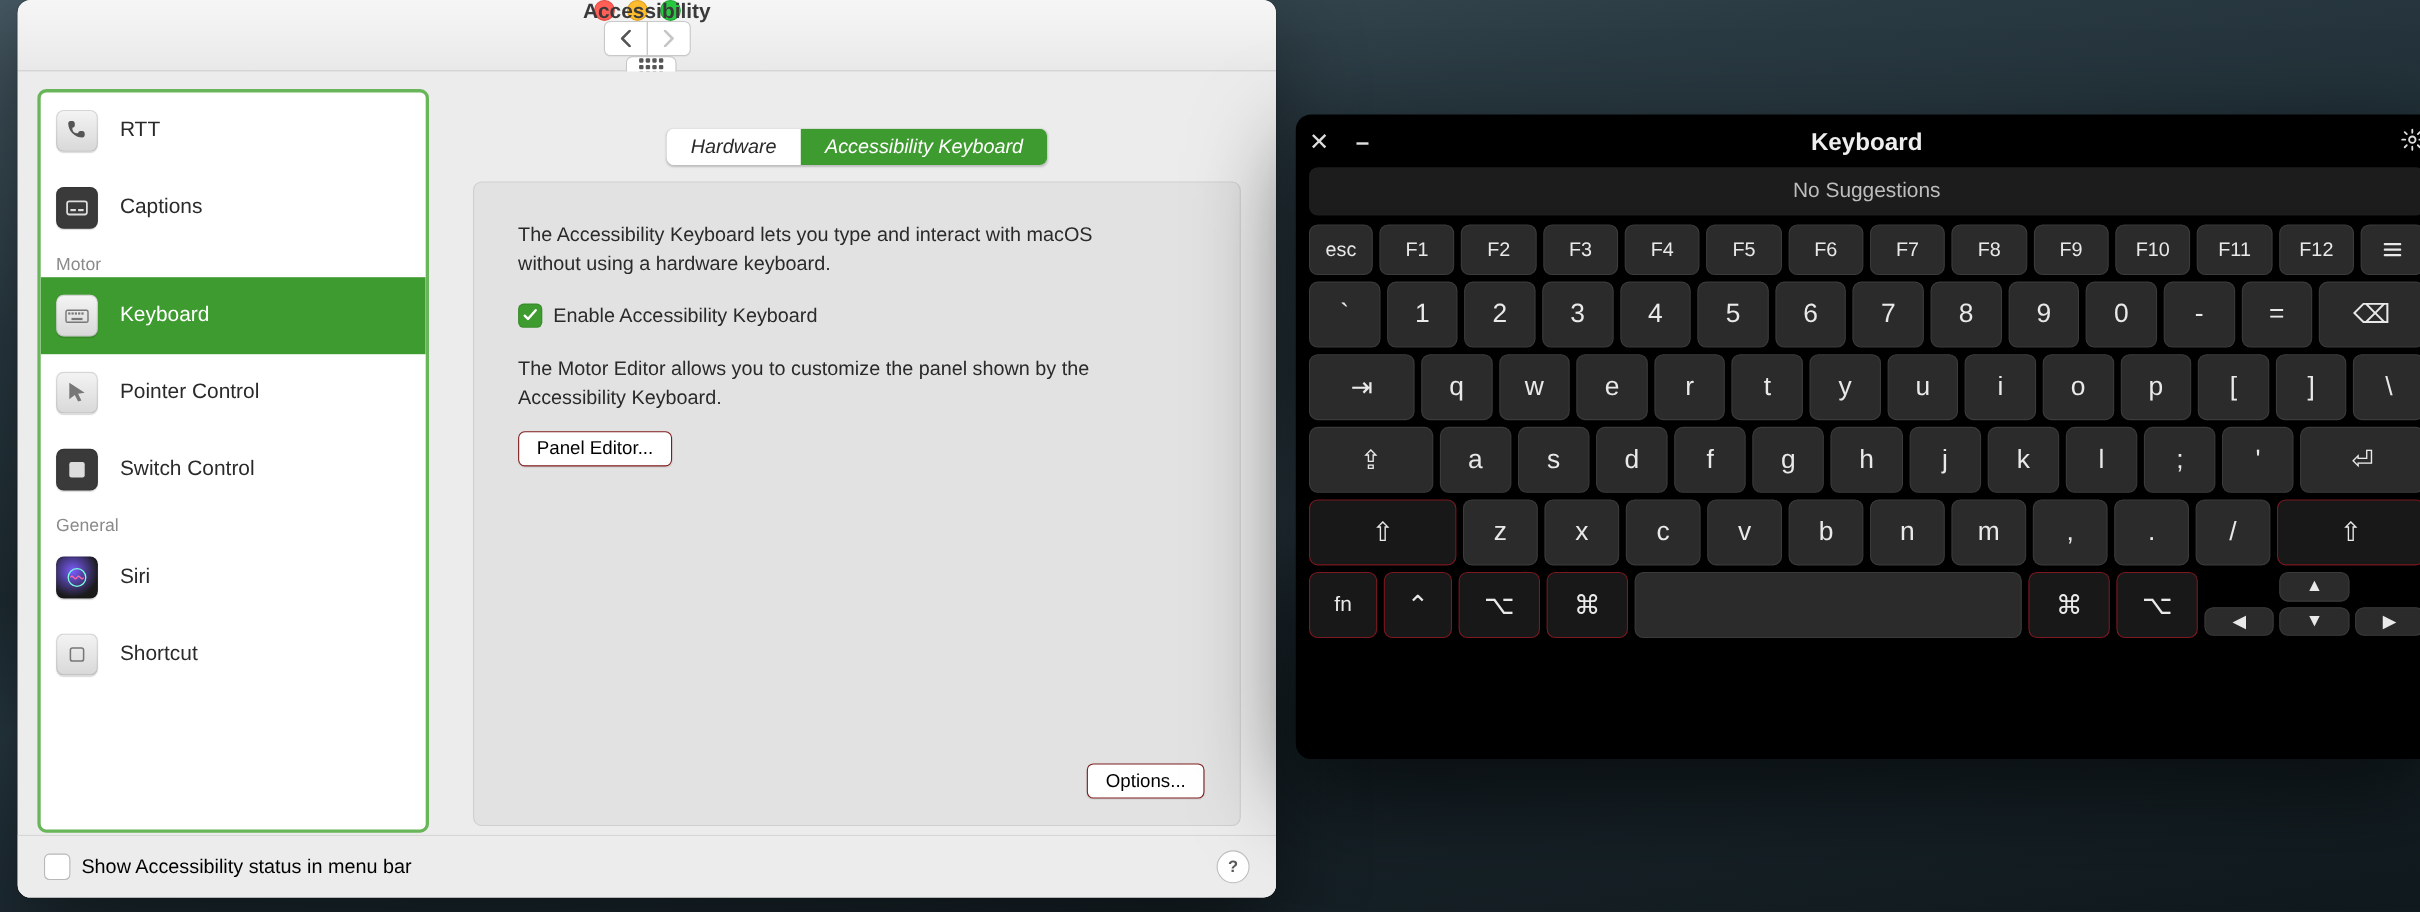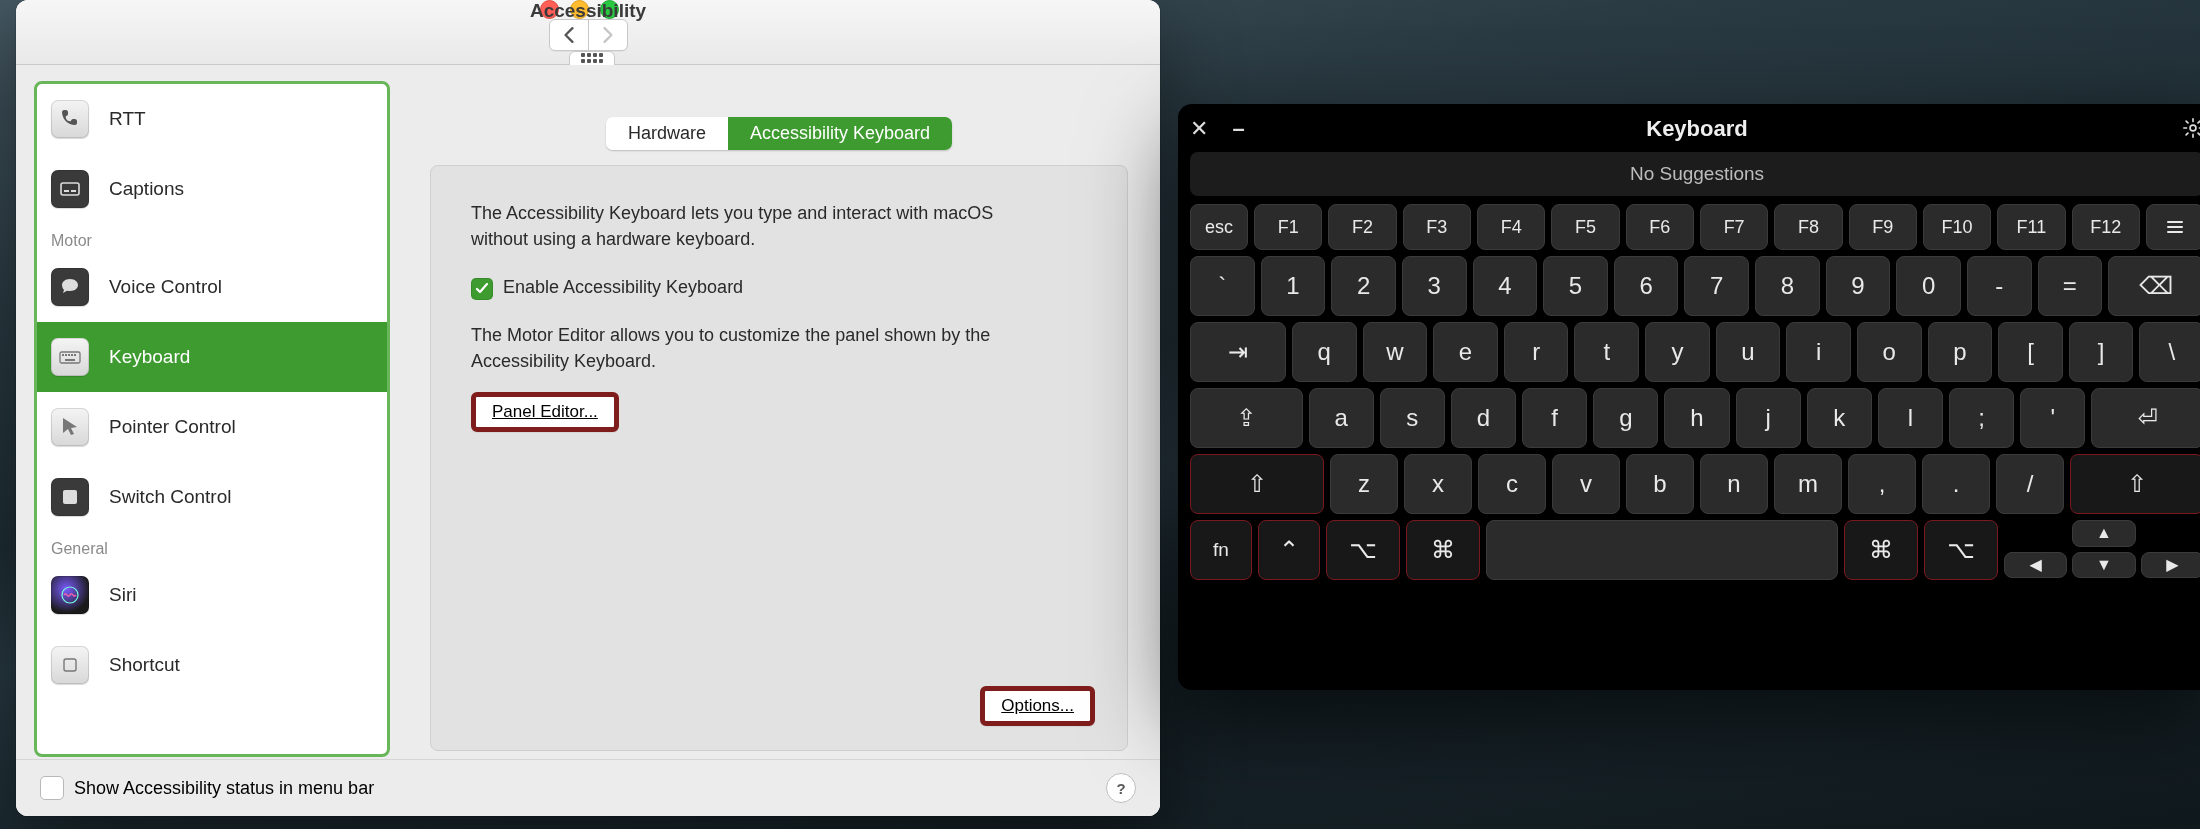--- a/index.html
+++ b/index.html
@@ -107,31 +107,31 @@
   .panel{
     position:absolute;left:14px;right:14px;top:84px;bottom:0;
     background:#e2e2e2;border:1px solid #cfcfcf;border-radius:8px;
     padding:34px 40px;color:#2a2a2a;font-size:18px;line-height:1.45;
   }
   .seg{
     position:absolute;left:0;right:0;top:36px;display:flex;justify-content:center;
   }
   .seg-inner{display:flex;border-radius:7px;overflow:hidden;box-shadow:0 1px 2px rgba(0,0,0,.2);}
   .seg-btn{
-    padding:6px 22px;font-size:18px;background:#fff;border:none;color:#2a2a2a;
+    padding:6px 22px;font-size:18px;background:#fff;border:none;color:#2a2a2a;font-style:italic;
   }
   .seg-btn.active{background:#3e9b2f;color:#fff;}
-  .chk-row{display:flex;align-items:flex-end;gap:10px;margin:22px 0;}
+  .chk-row{display:flex;align-items:center;gap:10px;margin:22px 0;}
   .chk{
     width:22px;height:22px;border-radius:5px;background:#3e9b2f;
     display:flex;align-items:center;justify-content:center;color:#fff;box-shadow:inset 0 0 0 1px rgba(0,0,0,.1);
   }
   .mac-btn{
-    background:#fff;border:5px solid #7f1d1d;border-radius:6px;
-    padding:5px 16px;font-size:17px;box-shadow:0 1px 1px rgba(0,0,0,.06);text-decoration:underline;
+    background:#fff;border:1px solid #7f1d1d;border-radius:6px;
+    padding:5px 16px;font-size:17px;box-shadow:0 1px 1px rgba(0,0,0,.06);
   }
   .options-btn{position:absolute;right:32px;bottom:24px;}
   
   .footer{
     position:absolute;left:0;right:0;bottom:0;height:56px;
     display:flex;align-items:center;padding:0 24px;
     background:#ececec;border-top:1px solid #d6d6d6;
   }
   .footer .chk.empty{
     background:#fff;border:1px solid #b8b8b8;box-shadow:none;
@@ -256,28 +256,20 @@
               <svg viewBox="0 0 24 24">
                   <rect x="3" y="6" width="18" height="12" rx="2" fill="none" stroke="#ddd" stroke-width="1.6"></rect>
                   <rect x="6" y="13" width="5" height="2" fill="#ddd"></rect>
                   <rect x="13" y="13" width="5" height="2" fill="#ddd"></rect>
                 </svg>
             </div>
             <span>Captions</span>
           </div>
 
           <div class="side-head">Motor</div>
-          <div class="side-item">
-            <div class="side-icon" style="background:#3a3a3a">
-              <svg viewBox="0 0 24 24">
-                  <path d="M4 10c0-3 3-6 8-6s8 3 8 6-3 6-8 6c-1 0-2 0-3-.3L5 18l1-3c-1-1-2-3-2-5Z" fill="#ddd"></path>
-                </svg>
-            </div>
-            <span>Voice Control</span>
-          </div>
           <div class="side-item selected">
             <div class="side-icon" style="background:linear-gradient(#f4f4f4,#d8d8d8)">
               <svg viewBox="0 0 24 24">
                   <rect x="2" y="7" width="20" height="11" rx="1.5" fill="none" stroke="#777" stroke-width="1.3"></rect>
                   <rect x="4" y="9" width="2" height="2" fill="#777"></rect>
                   <rect x="7" y="9" width="2" height="2" fill="#777"></rect>
                   <rect x="10" y="9" width="2" height="2" fill="#777"></rect>
                   <rect x="13" y="9" width="2" height="2" fill="#777"></rect>
                   <rect x="16" y="9" width="2" height="2" fill="#777"></rect>
                   <rect x="7" y="14" width="10" height="2" fill="#777"></rect>

